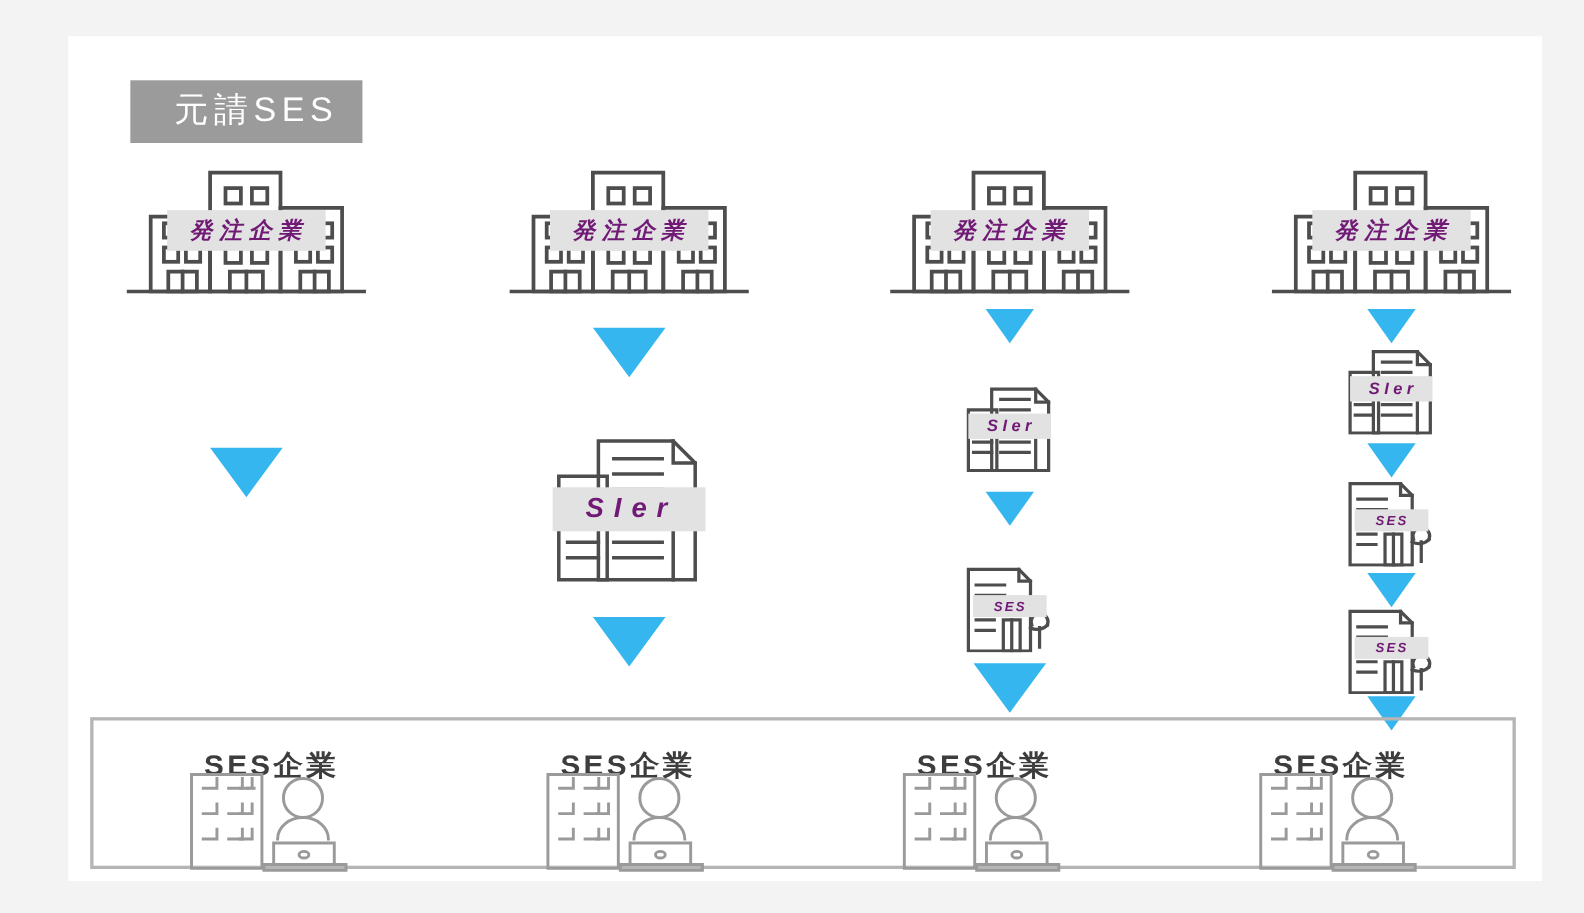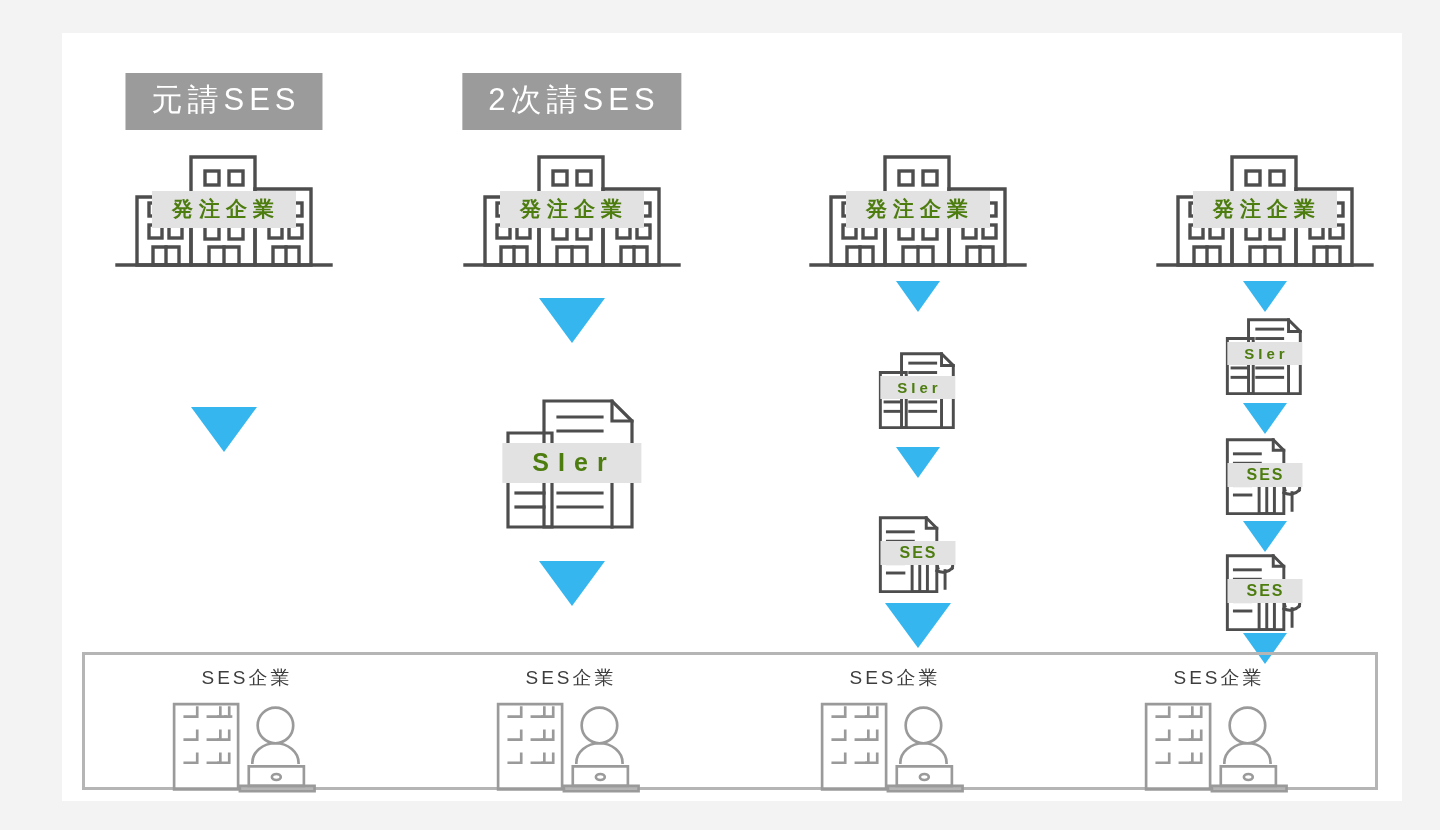--- a/index.html
+++ b/index.html
@@ -39,21 +39,21 @@
   .head-badge {
     position: absolute;
     top: 40px;
     left: 50%;
     transform: translateX(-50%);
     background: #9b9b9b;
     color: #ffffff;
     font-size: 31px;
     font-weight: 400;
     letter-spacing: 5px;
-    padding: 10px 22px 12px 26px;
+    padding: 10px 22px 12px 40px;
     white-space: nowrap;
     line-height: 1.12;
   }
 
   
   .node {
     position: absolute;
     left: 50%;
     transform: translateX(-50%);
   }
@@ -74,45 +74,46 @@
     border-right-width: 22px;
     border-top-width: 31px;
   }
 
   
   .chip {
     position: absolute;
     left: 50%;
     transform: translateX(-50%);
     background: #e2e2e2;
-    color: #4d7c0f;
+    color: #701a75;
     white-space: nowrap;
     font-weight: 700;
     text-align: left;
+    font-style: italic;
   }
   .chip-hatchu {
     font-size: 21px;
     letter-spacing: 6px;
     padding: 4px 16px 5px 20px;
     top: 46px;
   }
   .chip-sier-lg {
     font-size: 25px;
     letter-spacing: 9px;
     padding: 5px 26px 6px 30px;
     top: 50px;
   }
   .chip-sier-sm {
     font-size: 15px;
     letter-spacing: 4px;
     padding: 3px 14px 3px 17px;
     top: 27px;
   }
   .chip-ses-sm {
-    font-size: 16px;
+    font-size: 12px;
     letter-spacing: 2px;
     padding: 3px 18px 3px 19px;
     top: 28px;
   }
 
   
   #bottom-bar {
     position: absolute;
     left: 20px;
     top: 619px;
@@ -127,25 +128,25 @@
     width: 324px;
     height: 100%;
   }
   .bottom-cell.b0 { left: 0; }
   .bottom-cell.b1 { left: 324px; }
   .bottom-cell.b2 { left: 648px; }
   .bottom-cell.b3 { left: 972px; }
 
   .ses-title {
     position: absolute;
-    top: 10px;
+    top: 23px;
     left: 50%;
     transform: translateX(-50%);
-    font-size: 19px;
-    font-weight: 400;
+    font-size: 27px;
+    font-weight: 700;
     color: #3d3d3d;
     letter-spacing: 3px;
     white-space: nowrap;
   }
   .ses-art {
     position: absolute;
     top: 42px;
     left: 50%;
     transform: translateX(-50%);
   }
@@ -189,21 +190,20 @@
           <path d="M4 120 h214"></path>
         </g>
       </svg>
       <div class="chip chip-hatchu">発注企業</div>
     </div>
 
     <div class="arrow" style="top:374px"></div>
   </div>
 
   <div class="column col-1">
-    <div class="head-badge">2次請SES</div>
 
     <div class="node" style="top:112px">
       <svg width="222" height="130" viewBox="0 0 222 130">
         <g fill="none" stroke="#4d4d4d" stroke-width="3.4" stroke-linecap="square">
           <path d="M78 12 h64 v108 h-64 z"></path>
           <path d="M142 44 h56 v76 h-56 z"></path>
           <path d="M24 52 h54 v68 h-54 z"></path>
           <rect x="92" y="26" width="14" height="14"></rect>
             <rect x="116" y="26" width="14" height="14"></rect>
           <rect x="92" y="52" width="14" height="14"></rect>

